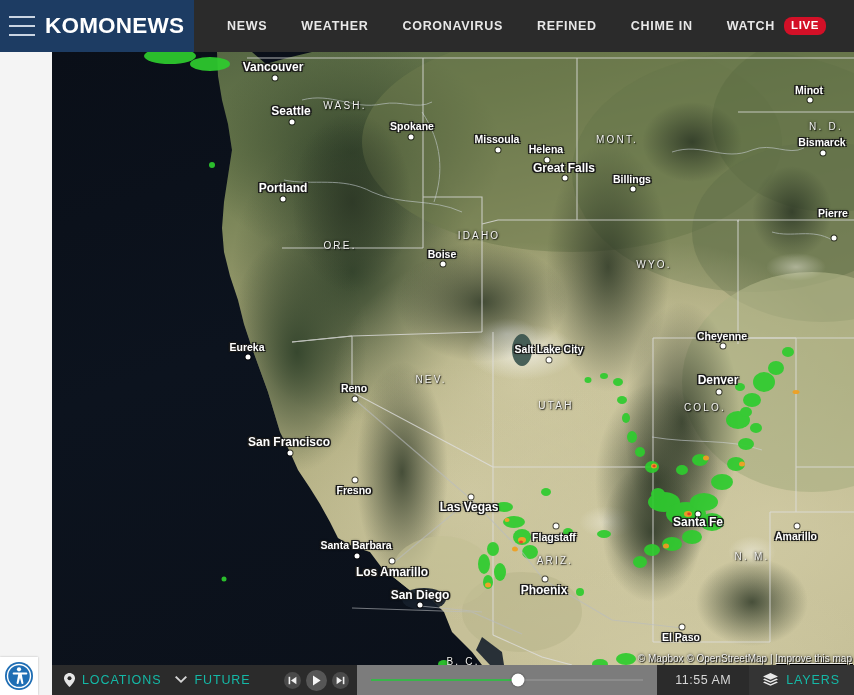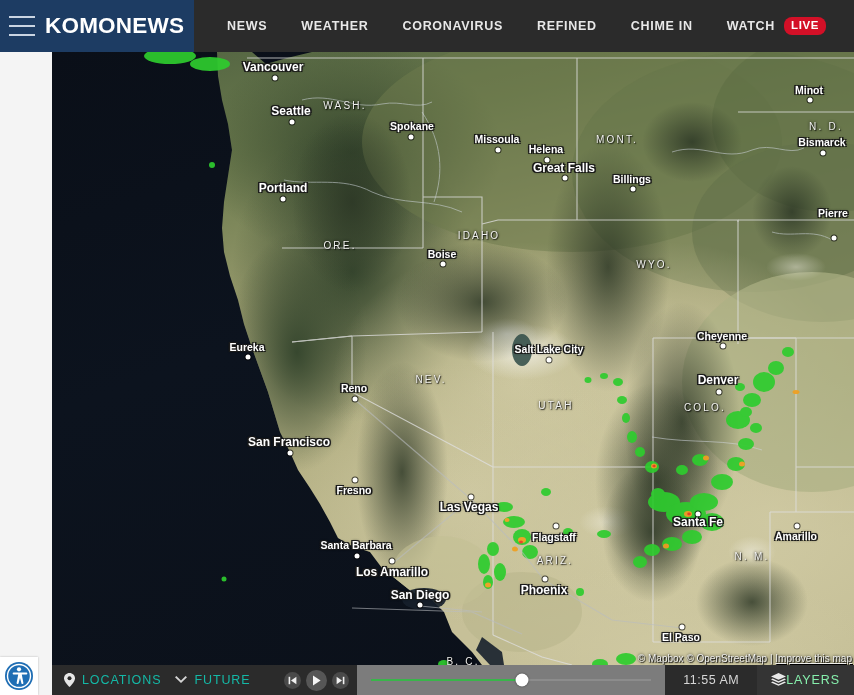--- a/index.html
+++ b/index.html
@@ -141,21 +141,21 @@
     position:absolute; width:13px; height:13px; border-radius:50%;
     background:#ffffff; top:50%; transform:translate(-50%,-50%);
     cursor:pointer; box-shadow:0 0 2px rgba(0,0,0,0.6);
   }
   #seg-time {
     background:#2b2b2b; height:30px; display:flex; align-items:center;
     padding: 0 18px; color:#d6d6d6; font-size:12.5px; letter-spacing:0.5px;
   }
   #seg-layers {
     background:#343434; height:30px; display:flex; align-items:center;
-    padding: 0 14px; cursor:pointer; color:#86efac;
+    gap:8px; padding: 0 14px; cursor:pointer; color:#14b8a6;
   }
 
   
   #a11y {
     position:absolute; left:0; bottom:0; width:38px; height:38px;
     background:#ffffff; display:flex; align-items:center; justify-content:center;
     z-index:60; cursor:pointer;
     box-shadow: 0 0 2px rgba(0,0,0,0.25);
   }
   

